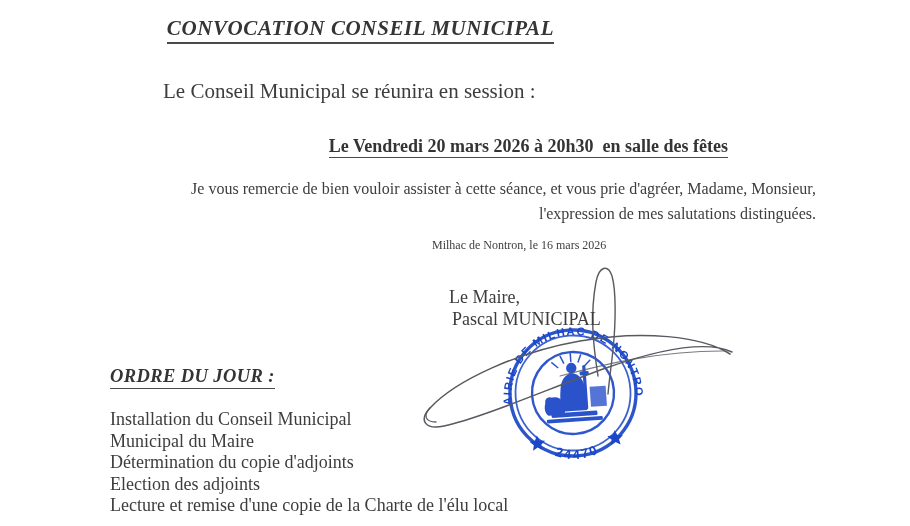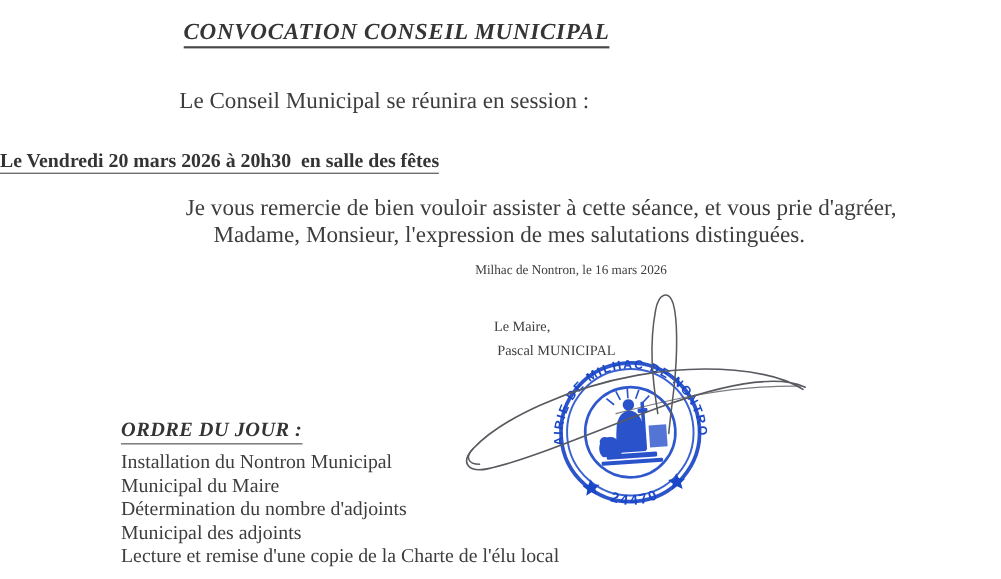--- a/index.html
+++ b/index.html
@@ -50,80 +50,79 @@
     color: #3d3d3d;
     white-space: nowrap;
   }
 
   
   .meeting-line {
     position: absolute;
     top: 136px;
     left: 0;
     width: 728px;
-    text-align: left;
+    text-align: right;
     font-size: 18px;
     font-weight: bold;
     color: #343434;
   }
   .meeting-line .u {
     border-bottom: 1.6px solid #4a4a4a;
     padding-bottom: 1px;
     white-space: pre;
   }
 
   
   .body-paragraph {
     position: absolute;
     top: 176px;
     left: 110px;
     width: 706px;
-    font-size: 21px;
+    font-size: 16px;
     line-height: 25px;
     text-indent: 58px;
     color: #3d3d3d;
-    text-align: center;
+    text-align: right;
   }
 
   
   .place-date {
     position: absolute;
     top: 238px;
     left: 432px;
     font-size: 12px;
     color: #3d3d3d;
     white-space: nowrap;
   }
 
   
   .signature-block {
     position: absolute;
     top: 286px;
     left: 449px;
-    font-size: 13px;
+    font-size: 18px;
     line-height: 22px;
     color: #3d3d3d;
     white-space: nowrap;
     z-index: 4;
   }
   .signature-block .sig-name {
     margin-left: 3px;
   }
 
   
   .agenda-heading {
     position: absolute;
     top: 366px;
     left: 110px;
     font-size: 18.5px;
     font-weight: bold;
     font-style: italic;
     letter-spacing: 0.4px;
     color: #343434;
-    margin-top: 15px;
   }
   .agenda-heading .u {
     border-bottom: 1.8px solid #4a4a4a;
     padding-bottom: 2px;
   }
 
   
   .agenda-list {
     position: absolute;
     top: 409px;
@@ -185,24 +184,24 @@
   <div class="signature-block">
     <div>Le Maire,</div>
     <div class="sig-name">Pascal MUNICIPAL</div>
   </div>
 
   <div class="agenda-heading">
     <span class="u">ORDRE DU JOUR :</span>
   </div>
 
   <ul class="agenda-list">
-    <li>Installation du Nontron Municipal</li>
+    <li>Installation du Conseil Municipal</li>
     <li>Municipal du Maire</li>
-    <li>Détermination du nombre d'adjoints</li>
-    <li>Municipal des adjoints</li>
+    <li>Détermination du copie d'adjoints</li>
+    <li>Election des adjoints</li>
     <li>Lecture et remise d'une copie de la Charte de l'élu local</li>
   </ul>
 
   <div class="ink-layer">
 
     <svg class="stamp-svg" viewBox="0 0 150 142">
       <defs>
         <path id="arcTop" d="M 13,75 A 62,62 0 0 1 137,75" fill="none"></path>
         <path id="arcBot" d="M 22,84 A 53,53 0 0 0 128,84" fill="none"></path>
       </defs>

